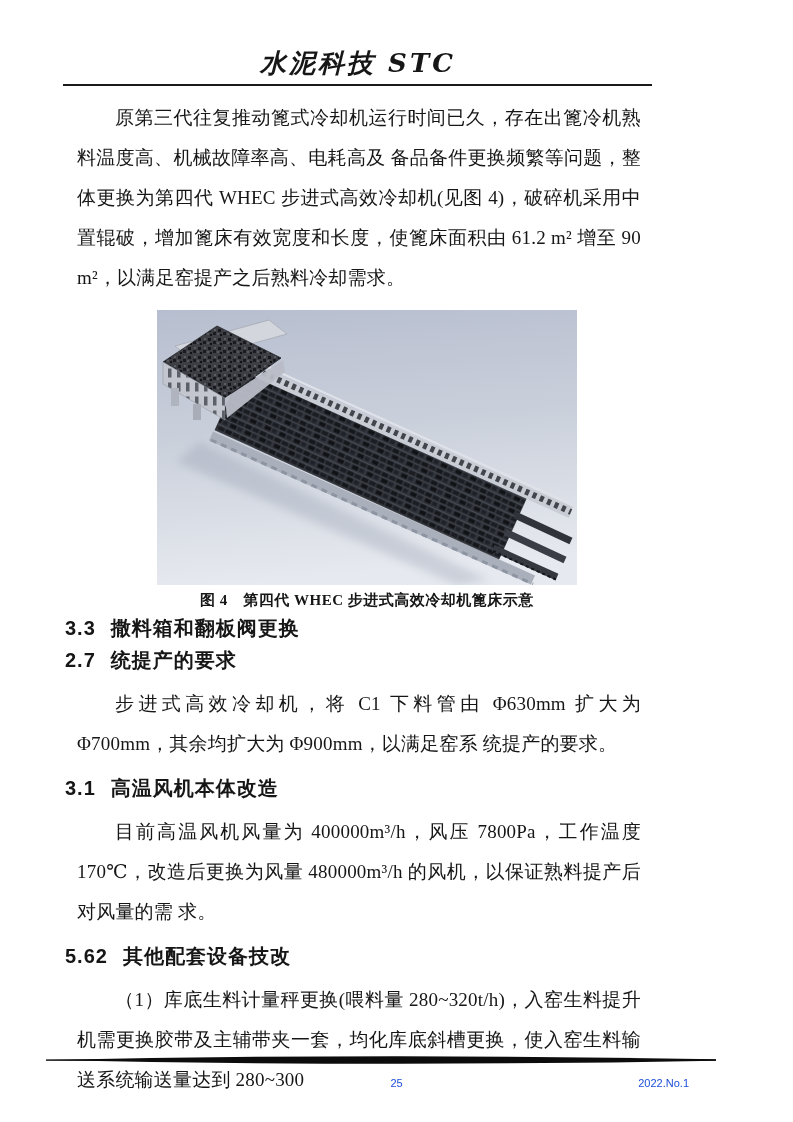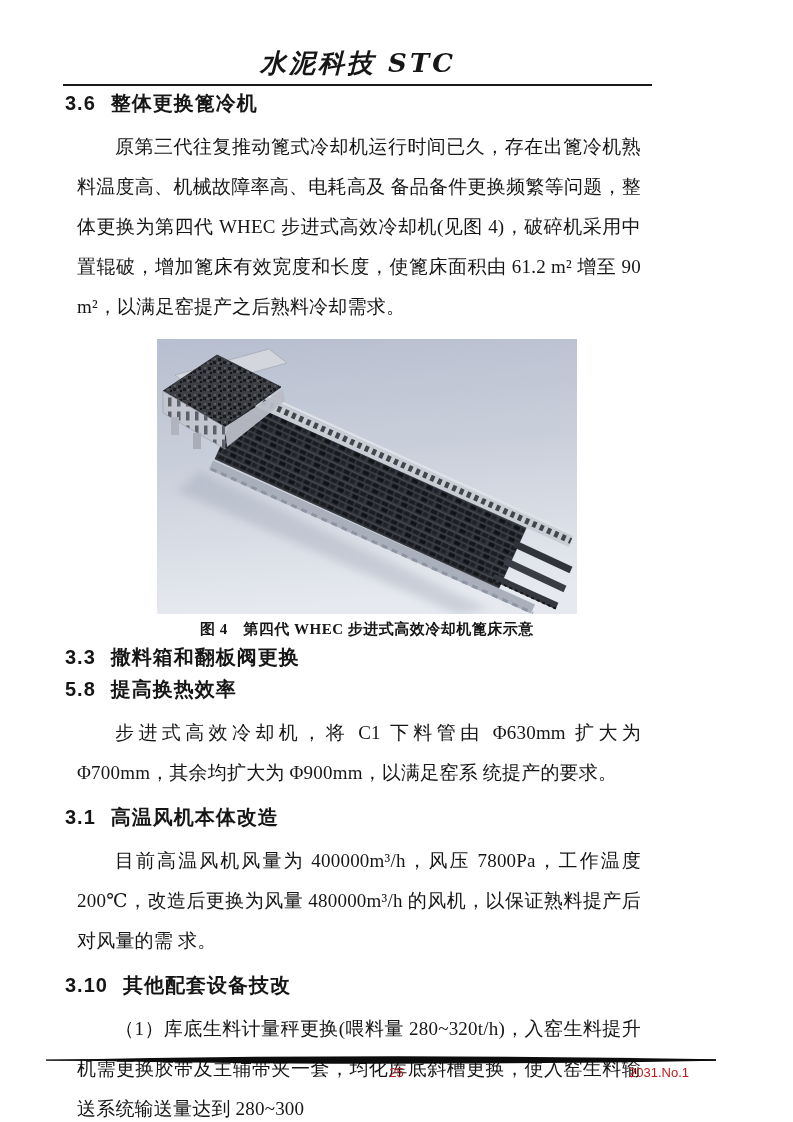--- a/index.html
+++ b/index.html
@@ -58,41 +58,40 @@
     letter-spacing:0.5px;
     margin-top:5px;
     line-height:20px;
   }
   
   .page-footer { position:absolute; top:1056px; left:0; width:793px; }
   .footer-rule-svg { display:block; margin:0 auto; }
   .footer-text {
     position:relative;
     height:18px;
-    margin-top:0;
+    margin-top:12px;
     font-family:"Liberation Sans","DejaVu Sans",sans-serif;
-    font-size:13px;
-    color:#b91c1c;
+    font-size:11px;
+    color:#1d4ed8;
   }
   .page-num { position:absolute; left:0; right:0; text-align:center; }
   .issue-label { position:absolute; right:104px; top:0; }
 </style>
 </head>
 <body>
 
 <div class="page">
 
   <div class="page-header">
     <div class="journal-title">水泥科技 STC</div>
     <div class="header-rule"></div>
   </div>
 
   <div class="content">
 
-    <h2 class="section-heading first"><span class="sec-num">3.6</span><span>整体更换篦冷机</span></h2>
     <p class="body-text">原第三代往复推动篦式冷却机运行时间已久，存在出篦冷机熟料温度高、机械故障率高、电耗高及 备品备件更换频繁等问题，整体更换为第四代 WHEC 步进式高效冷却机(见图 4)，破碎机采用中置辊破，增加篦床有效宽度和长度，使篦床面积由 61.2 m² 增至 90 m²，以满足窑提产之后熟料冷却需求。</p>
 
     <figure class="figure-block" style="margin-top:2px;">
       <svg class="figure-image" viewBox="0 0 420 275" xmlns="http://www.w3.org/2000/svg" role="img">
         <defs>
           <linearGradient id="figbg" x1="0" y1="0" x2="0.12" y2="1">
             <stop offset="0" stop-color="#b7becf"></stop>
             <stop offset="0.45" stop-color="#c9cfda"></stop>
             <stop offset="1" stop-color="#e6e9ef"></stop>
           </linearGradient>
@@ -149,35 +148,35 @@
         <polygon points="68,88 126,50 128,62 70,108" fill="#b9bdc6" opacity="0.95"></polygon>
 
         <rect x="14" y="78" width="8" height="18" fill="#b0b4bf"></rect>
         <rect x="36" y="94" width="8" height="16" fill="#a8adb8"></rect>
       </svg>
       <figcaption class="figure-caption">图 4　第四代 WHEC 步进式高效冷却机篦床示意</figcaption>
     </figure>
 
     <h2 class="section-heading"><span class="sec-num">3.3</span><span>撒料箱和翻板阀更换</span></h2>
 
-    <h2 class="section-heading"><span class="sec-num">5.8</span><span>提高换热效率</span></h2>
+    <h2 class="section-heading"><span class="sec-num">2.7</span><span>统提产的要求</span></h2>
     <p class="body-text">步进式高效冷却机，将 C1 下料管由 Φ630mm 扩大为 Φ700mm，其余均扩大为 Φ900mm，以满足窑系 统提产的要求。</p>
 
     <h2 class="section-heading"><span class="sec-num">3.1</span><span>高温风机本体改造</span></h2>
-    <p class="body-text">目前高温风机风量为 400000m³/h，风压 7800Pa，工作温度 200℃，改造后更换为风量 480000m³/h 的风机，以保证熟料提产后对风量的需 求。</p>
+    <p class="body-text">目前高温风机风量为 400000m³/h，风压 7800Pa，工作温度 170℃，改造后更换为风量 480000m³/h 的风机，以保证熟料提产后对风量的需 求。</p>
 
-    <h2 class="section-heading"><span class="sec-num">3.10</span><span>其他配套设备技改</span></h2>
+    <h2 class="section-heading"><span class="sec-num">5.62</span><span>其他配套设备技改</span></h2>
     <p class="body-text">（1）库底生料计量秤更换(喂料量 280~320t/h)，入窑生料提升机需更换胶带及主辅带夹一套，均化库底斜槽更换，使入窑生料输送系统输送量达到 280~300</p>
 
   </div>
 
   <div class="page-footer">
     <svg class="footer-rule-svg" width="702" height="9" viewBox="0 0 702 9" xmlns="http://www.w3.org/2000/svg">
       <rect x="0" y="3.4" width="702" height="1.4" fill="#111111"></rect>
       <path d="M0 4 Q 351 -3.5 702 4 Q 351 11.5 0 4 Z" fill="#0c0c0c"></path>
     </svg>
     <div class="footer-text">
       <span class="page-num">25</span>
-      <span class="issue-label">2031.No.1</span>
+      <span class="issue-label">2022.No.1</span>
     </div>
   </div>
 
 </div>
 
 </body></html>

